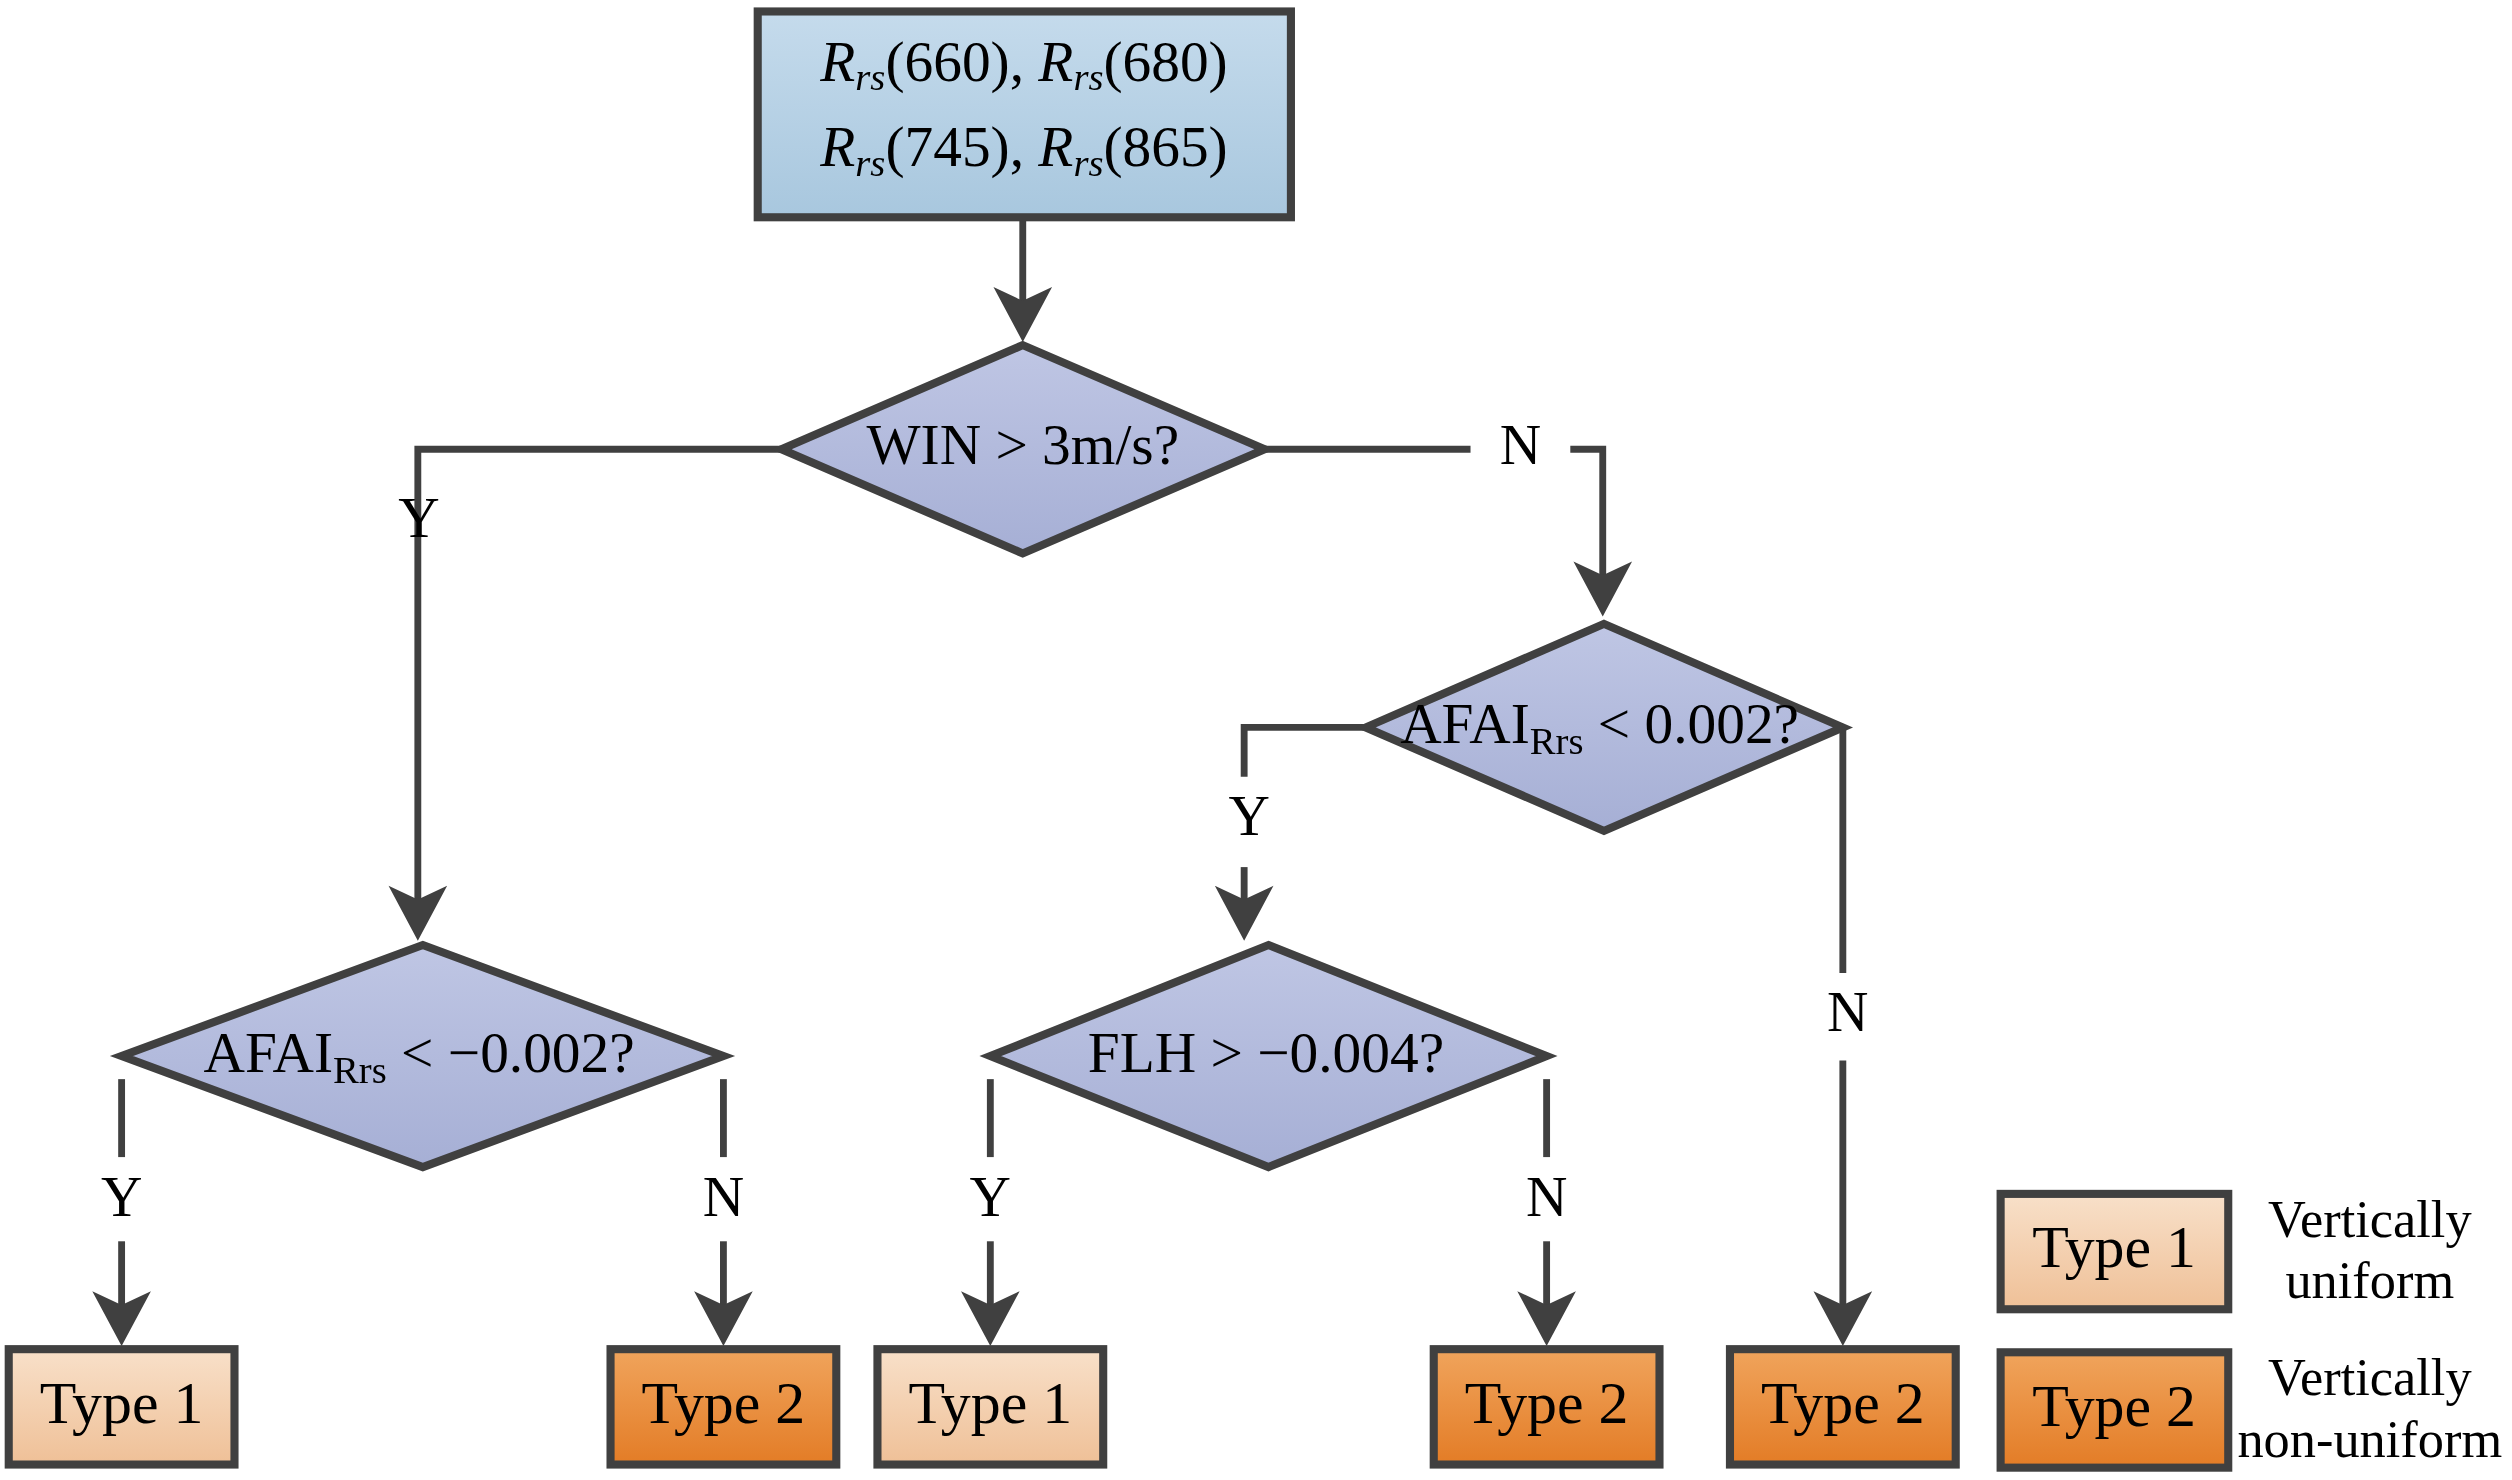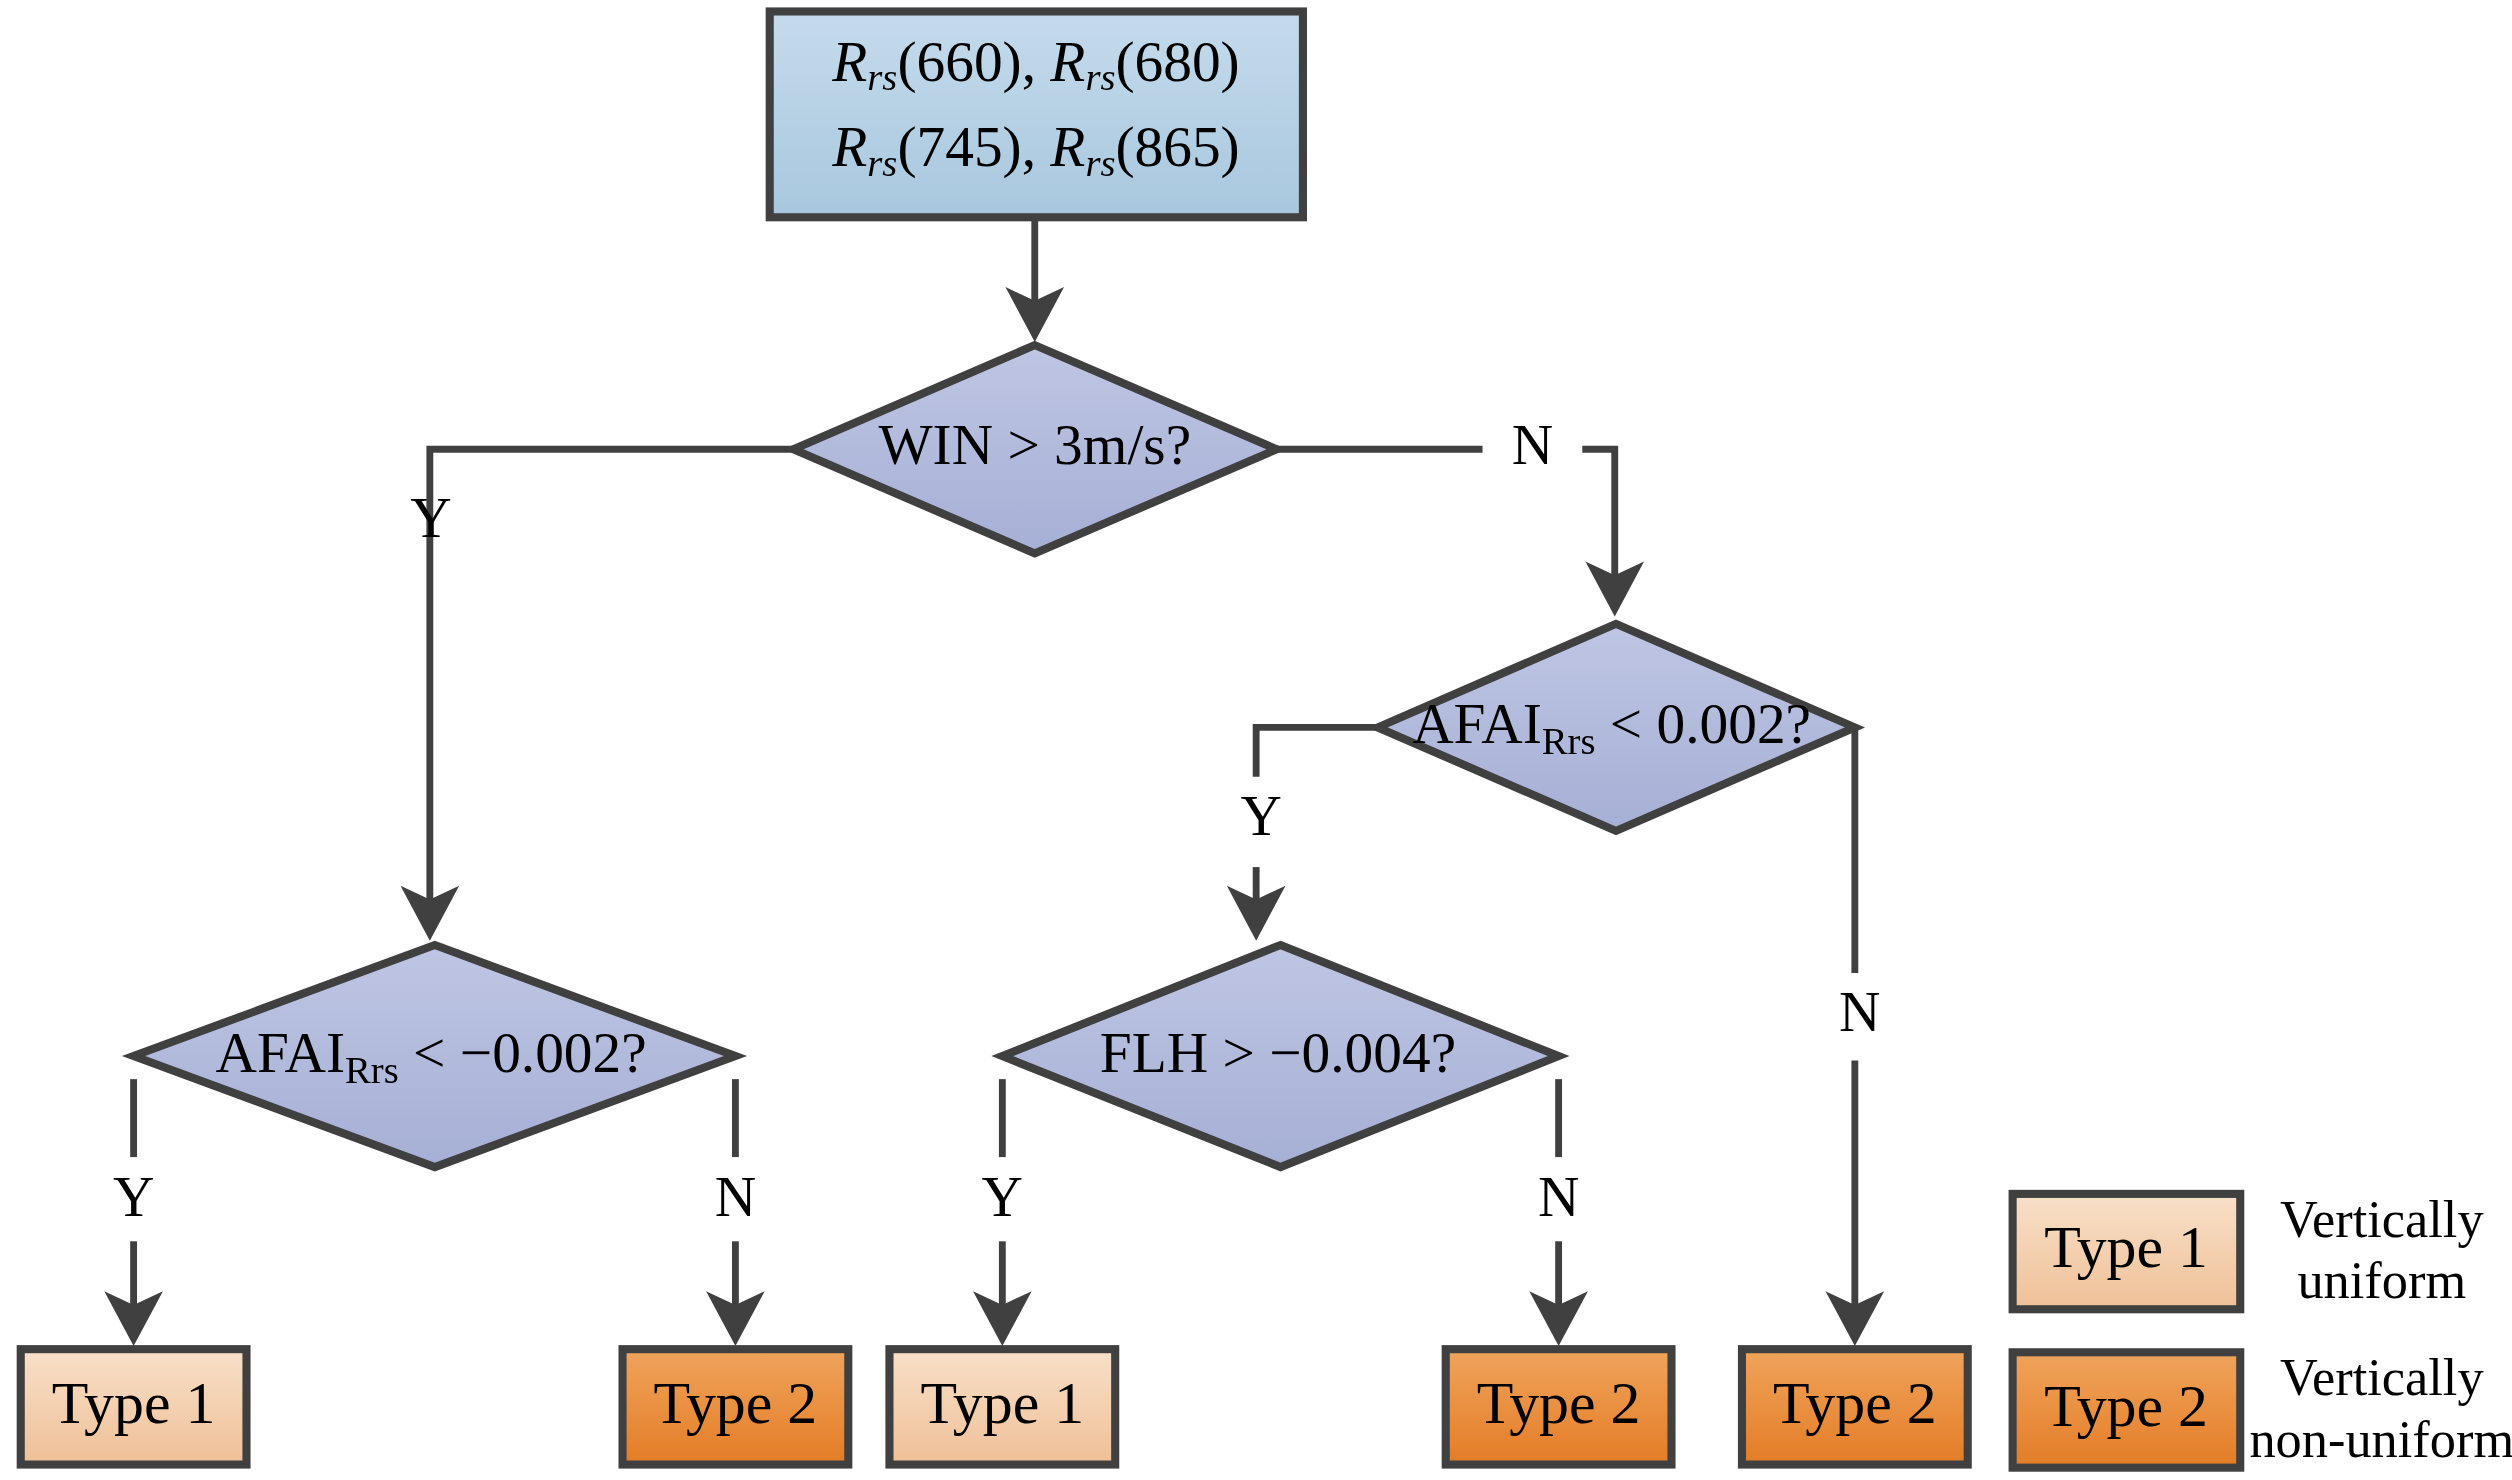--- a/index.html
+++ b/index.html
@@ -11,21 +11,20 @@
     font-family: "Liberation Serif", "DejaVu Serif", serif;
     width: 2512px;
     height: 1481px;
     overflow: hidden;
   }
   #flowchart-root {
     position: relative;
     width: 2012px;
     height: 1481px;
     background: #ffffff;
-    padding-left: 12px;
   }
   svg#diagram {
     display: block;
     width: 2512px;
     height: 1481px;
   }
   .node-text {
     font-family: "Liberation Serif", "DejaVu Serif", serif;
     fill: #000000;
     text-anchor: middle;

